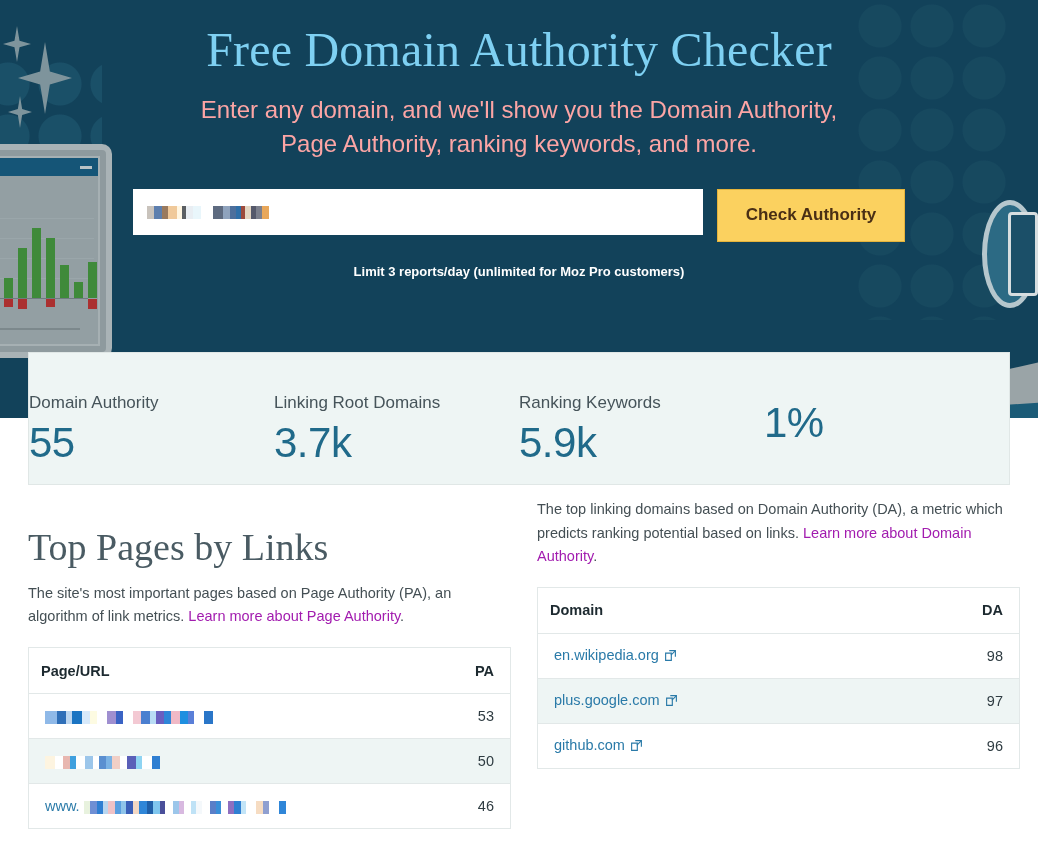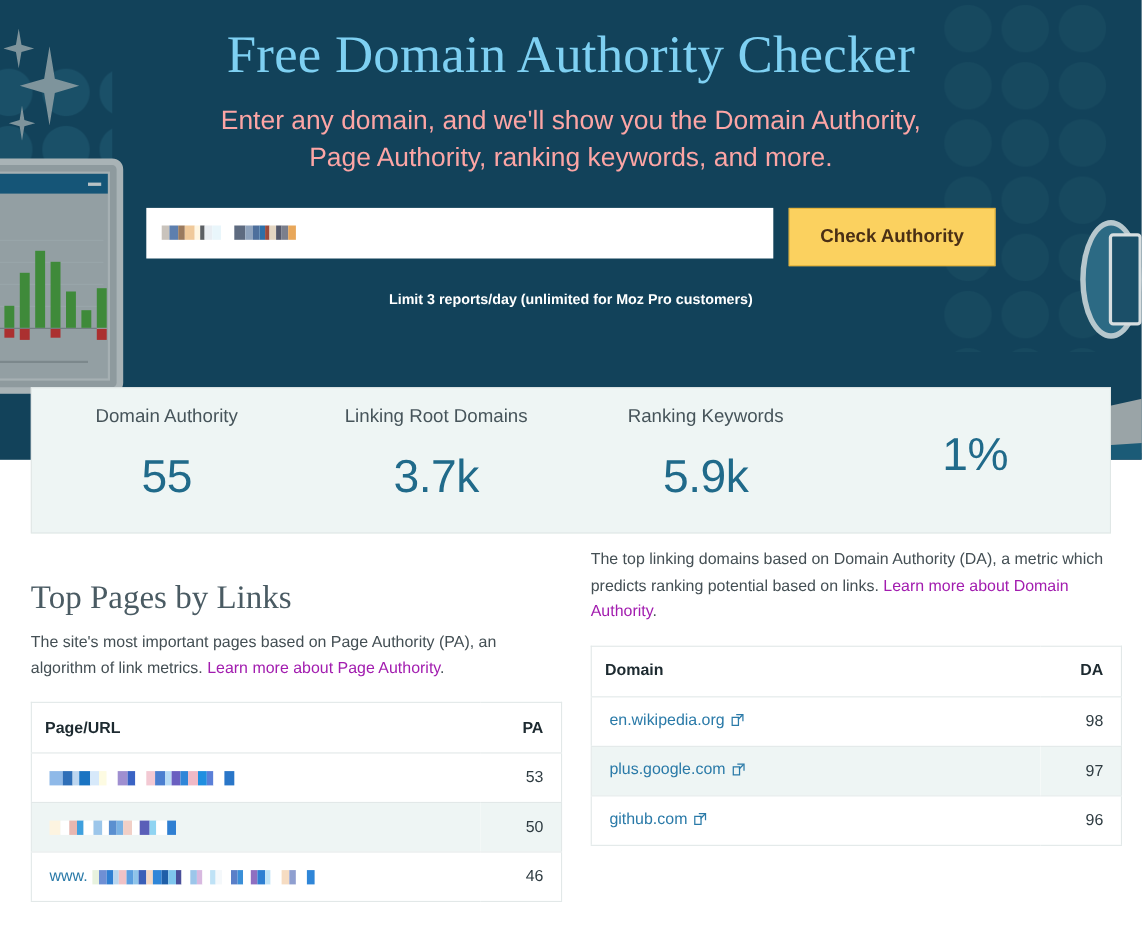--- a/index.html
+++ b/index.html
@@ -160,50 +160,49 @@
     position: absolute;
     left: 28px; top: 352px;
     width: 982px; height: 133px;
     background: #eef5f4;
     border: 1px solid #e0e7e6;
     display: flex;
     z-index: 10;
   }
   .metric {
     flex: 1;
-    text-align: center;
-    padding-top: 16px;
+    padding-top: 40px;
   }
   .metric-label {
     font-size: 17px;
     color: #46545a;
     font-weight: 400;
   }
   .metric-value {
     font-size: 42px;
     color: #206a8a;
-    margin-top: 20px;
+    margin-top: 6px;
     font-weight: 400;
     letter-spacing: -0.5px;
   }
 
   
   .main {
     position: absolute;
     top: 485px; left: 0;
     width: 1038px;
     padding: 0 28px;
     display: flex;
     gap: 0px;
   }
   .col { width: 483px; }
   .col + .col { margin-left: 26px; }
   .sec-title {
     font-family: "Liberation Serif", serif;
-    font-size: 30px;
+    font-size: 38px;
     font-weight: 400;
     color: #4a5b63;
     margin: 0;
     padding-top: 42px;
     line-height: 1.1;
   }
   .sec-desc {
     font-size: 14.5px;
     color: #444f54;
     line-height: 1.63;

